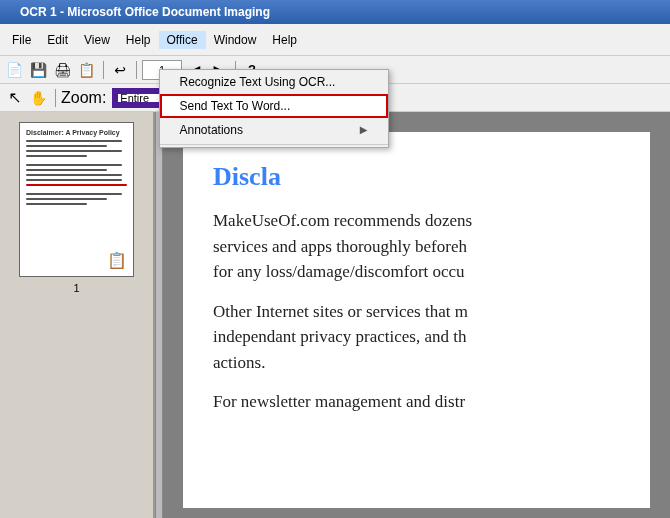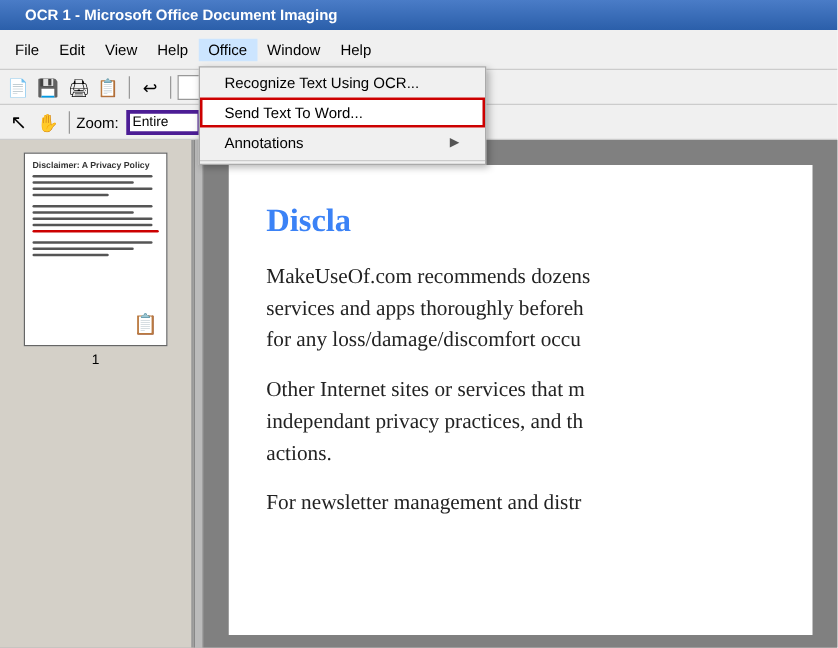--- a/index.html
+++ b/index.html
@@ -77,28 +77,28 @@
     }
 
     .toolbar-separator {
       width: 1px;
       height: 18px;
       background: #999;
       margin: 0 3px;
     }
 
     .zoom-label {
-      font-size: 12px;
+      font-size: 16px;
       margin-right: 4px;
     }
 
     .zoom-input {
       width: 60px;
       height: 20px;
-      border: 3px solid #4c1d95;
+      border: 6px solid #4c1d95;
       font-size: 11px;
       padding: 0 2px;
     }
 
     .page-input {
       width: 40px;
       height: 20px;
       border: 1px solid #999;
       font-size: 11px;
       padding: 0 2px;
@@ -222,21 +222,21 @@
       color: #555;
     }
 
     
     .menu-dropdown-wrapper {
       position: relative;
     }
 
     .tools-dropdown {
       position: absolute;
-      top: 22px;
+      top: 38px;
       left: 0;
       z-index: 200;
       background: #f0f0f0;
       border: 1px solid #aaa;
       box-shadow: 2px 2px 6px rgba(0,0,0,0.3);
       min-width: 230px;
     }
   </style>
 </head>
 <body>

